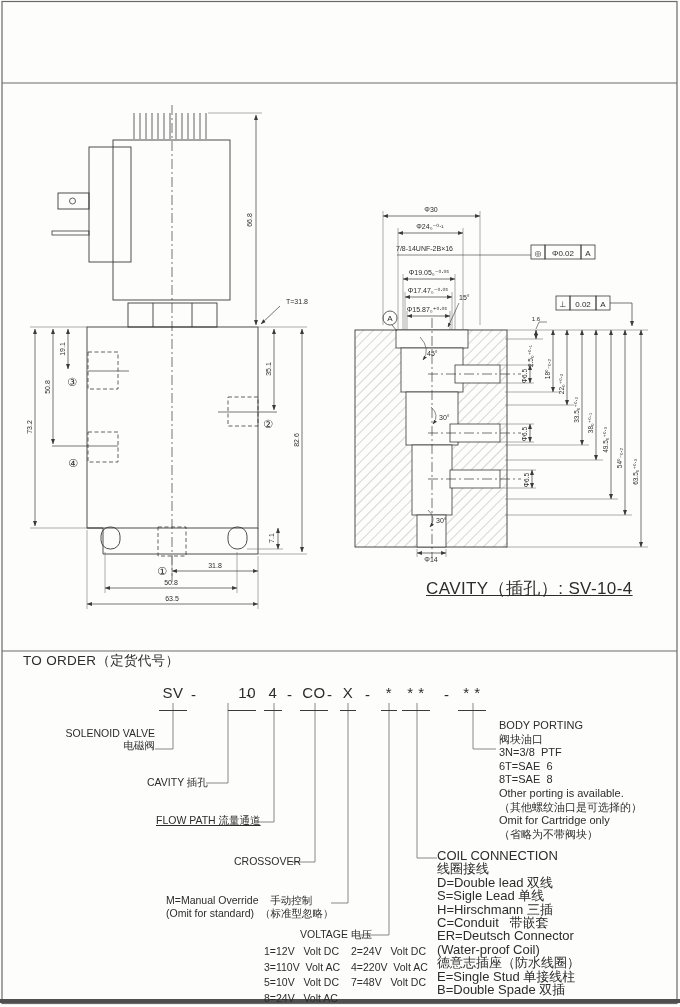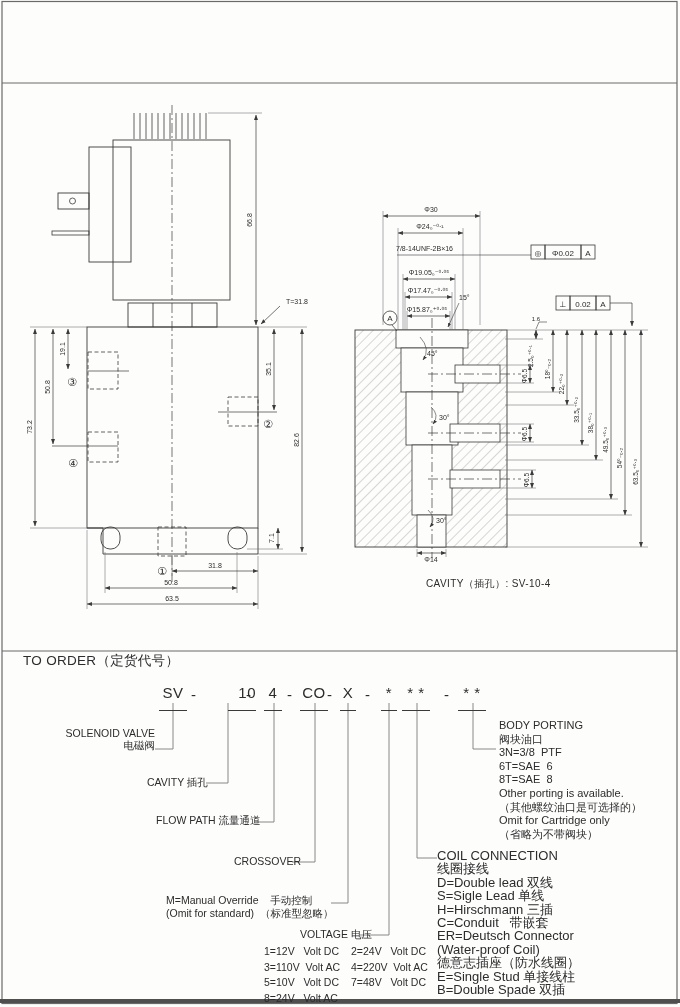--- a/index.html
+++ b/index.html
@@ -11,21 +11,21 @@
   #linework{position:absolute;left:0;top:0;z-index:0;}
   .abs{position:absolute;z-index:2;}
   .lbl{font-size:10.5px;color:#2c2c2c;white-space:pre;}
   .tok{
     position:absolute;z-index:2;font-size:15px;font-weight:500;text-align:center;
     border-bottom:1.2px solid #3a3a3a;padding-bottom:9px;letter-spacing:.5px;white-space:pre;
   }
   .dash{position:absolute;z-index:2;font-size:15px;font-weight:500;}
   .blk div{white-space:pre;}
   #to-order-title{font-size:13.5px;letter-spacing:.3px;}
-  #cavity-caption{font-size:10px;letter-spacing:.4px;}
+  #cavity-caption{font-size:17px;letter-spacing:.4px;text-decoration:underline;}
   svg text{font-family:"Liberation Sans","DejaVu Sans",sans-serif;fill:#2c2c2c;}
 </style>
 </head>
 <body>
 
 <div id="page">
 
 <svg id="linework" width="680" height="1007" viewBox="0 0 680 1007">
   <defs>
     <marker id="arr" viewBox="0 0 8 8" refX="7.5" refY="4" markerWidth="7.5" markerHeight="7.5" orient="auto-start-reverse">
@@ -293,21 +293,21 @@
 <div class="tok" style="left:381px;top:684px;width:16px;">*</div>
 <div class="tok" style="left:402px;top:684px;width:28px;">* *</div>
 <span class="dash" style="left:444px;top:686px;">-</span>
 <div class="tok" style="left:458px;top:684px;width:28px;">* *</div>
 
 <div class="abs" style="left:60px;top:727px;width:95px;text-align:right;">
   <div class="lbl">SOLENOID VALVE</div>
   <div class="lbl">电磁阀</div>
 </div>
 <div class="abs lbl" style="left:147px;top:776px;">CAVITY 插孔</div>
-<div class="abs lbl" style="left:156px;top:814px;">FLOW PATH 流量通道</div>
+<div class="abs lbl" style="left:156px;top:814px;text-decoration:underline;">FLOW PATH 流量通道</div>
 <div class="abs lbl" style="left:234px;top:855px;">CROSSOVER</div>
 <div class="abs lbl" style="left:166px;top:894px;">M=Manual Override    手动控制</div>
 <div class="abs lbl" style="left:166px;top:907px;">(Omit for standard)  （标准型忽略）</div>
 <div class="abs lbl" style="left:300px;top:928px;">VOLTAGE 电压</div>
 
 <div class="abs" style="left:264px;top:943px;width:178px;line-height:14.5px;">
   <span class="lbl" style="display:inline-block;width:87px;">1=12V   Volt DC</span><span class="lbl" style="display:inline-block;width:87px;">2=24V   Volt DC</span>
   <span class="lbl" style="display:inline-block;width:87px;">3=110V  Volt AC</span><span class="lbl" style="display:inline-block;width:87px;">4=220V  Volt AC</span>
   <span class="lbl" style="display:inline-block;width:87px;">5=10V   Volt DC</span><span class="lbl" style="display:inline-block;width:87px;">7=48V   Volt DC</span>
   <span class="lbl" style="display:inline-block;width:87px;">8=24V   Volt AC</span>

